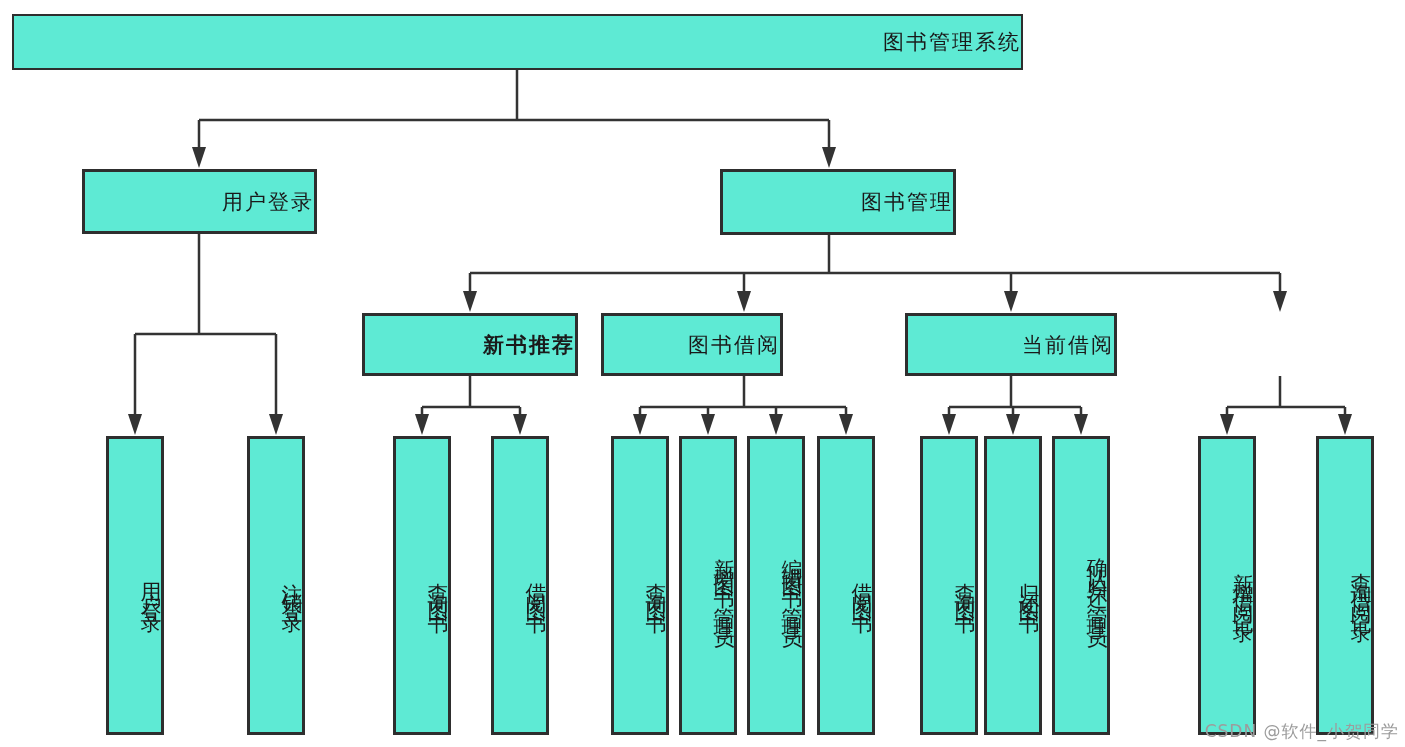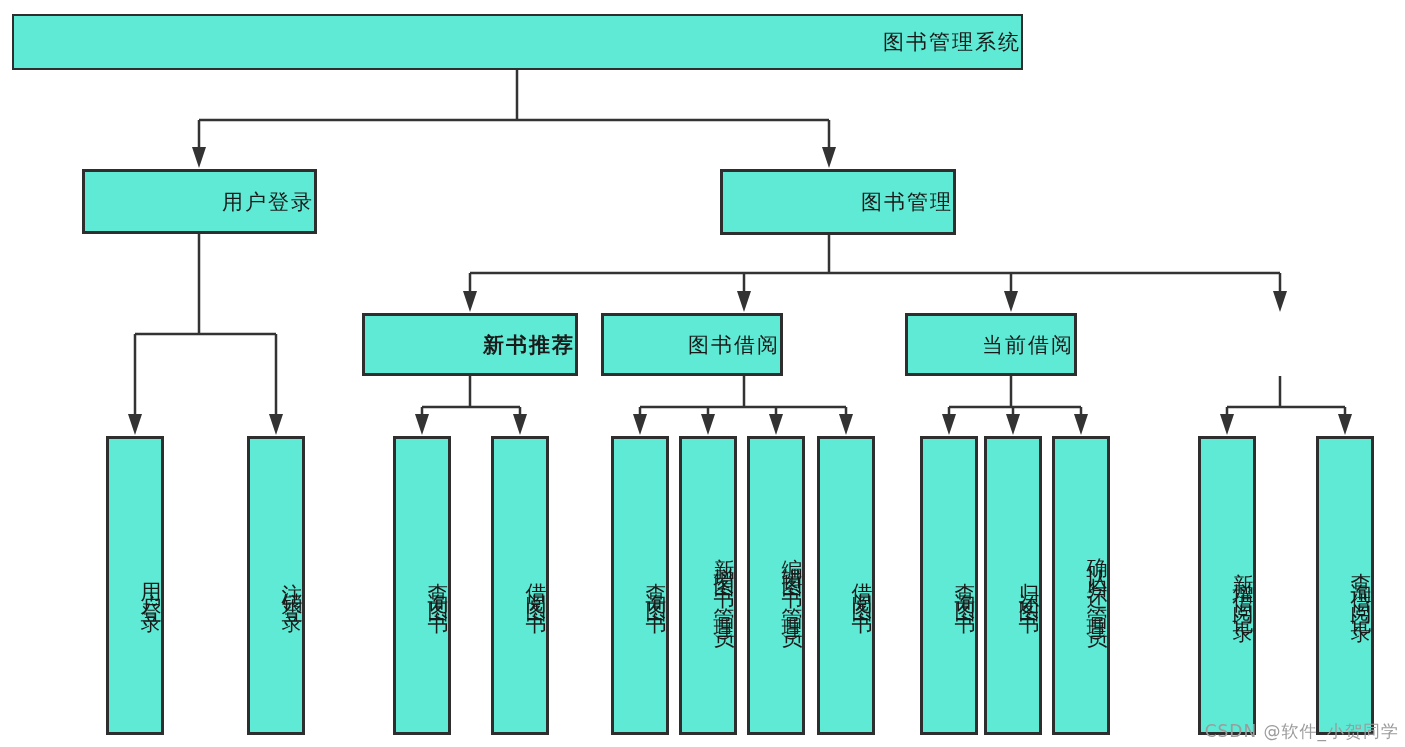--- a/index.html
+++ b/index.html
@@ -38,21 +38,21 @@
   .root-box {
     left: 12px; top: 14px;
     width: 1011px; height: 56px;
     border-width: 2px;
   }
   .lv2-login { left: 82px;  top: 169px; width: 235px; height: 65px; }
   .lv2-mgmt  { left: 712px; top: 169px; width: 236px; height: 66px; margin-left: 8px; }
   .lv3 { top: 313px; height: 63px; }
   .lv3-newbooks { left: 362px;  width: 216px; font-weight: bold; }
   .lv3-borrow   { left: 601px;  width: 182px; }
-  .lv3-current  { left: 905px;  width: 172px; }
+  .lv3-current  { left: 905px;  width: 212px; }
   .lv3-records  { left: 1172px; width: 215px; }
   .leaf {
     top: 436px;
     width: 58px;
     height: 299px;
   }
   .vtext {
     writing-mode: vertical-rl;
     text-orientation: mixed;
     letter-spacing: 10px;

